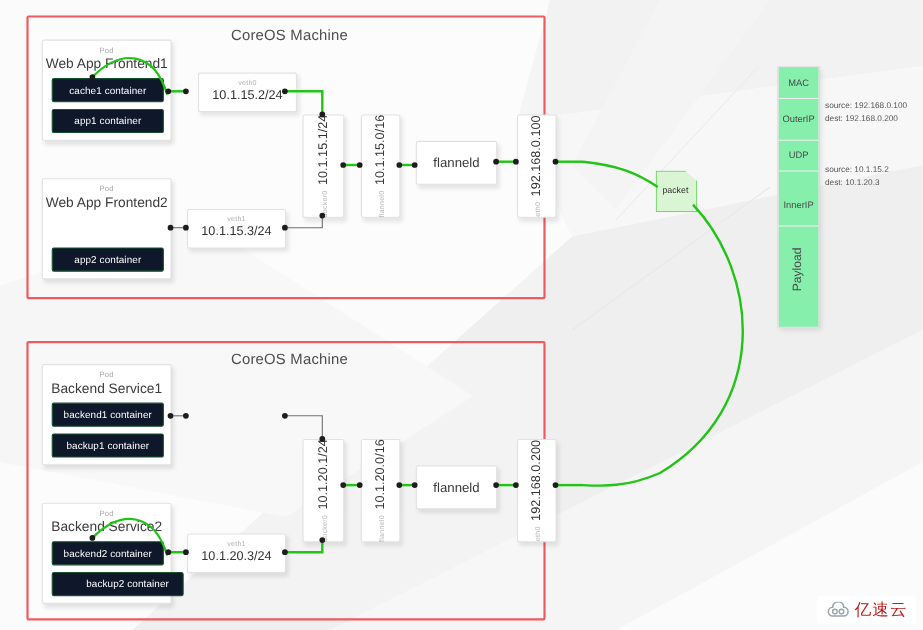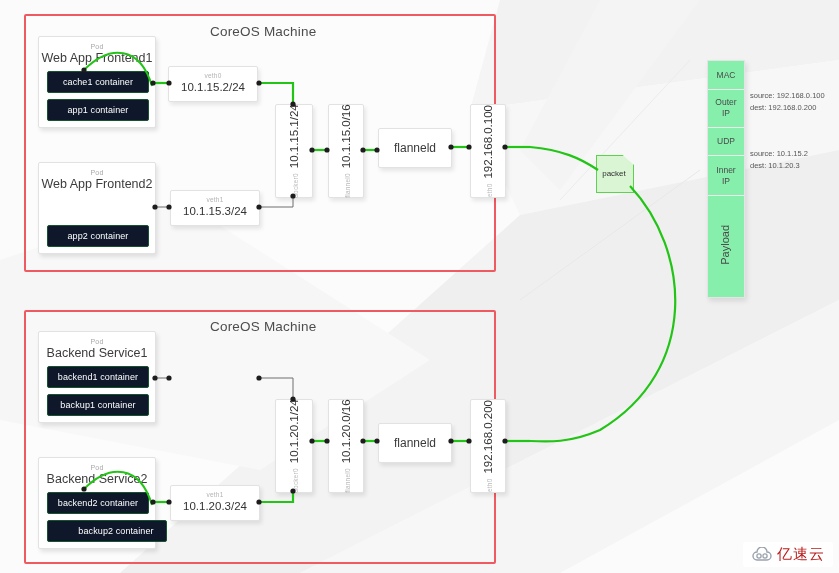--- a/index.html
+++ b/index.html
@@ -127,21 +127,21 @@
     <div class="ctr" style="left:8px;top:34px;width:100px;height:20px;">cache1 container</div>
     <div class="ctr" style="left:8px;top:62px;width:100px;height:20px;">app1 container</div>
   </div>
 
   <div class="pod" style="left:38px;top:162px;width:116px;height:90px;">
     <div class="pod-kind">Pod</div>
     <div class="pod-name">Web App Frontend2</div>
     <div class="ctr" style="left:8px;top:62px;width:100px;height:20px;">app2 container</div>
   </div>
 
-  <div class="node" style="left:168px;top:66px;width:88px;height:34px;">
+  <div class="node" style="left:180px;top:66px;width:88px;height:34px;">
     <div class="node-sub">veth0</div>
     <div class="node-ip">10.1.15.2/24</div>
   </div>
   <div class="node" style="left:170px;top:190px;width:88px;height:34px;">
     <div class="node-sub">veth1</div>
     <div class="node-ip">10.1.15.3/24</div>
   </div>
 
   <div class="vnode" style="left:275px;top:104px;width:36px;height:92px;">
     <div class="vnode-inner">
@@ -208,26 +208,26 @@
 
   <div class="vnode" style="left:470px;top:399px;width:34px;height:92px;">
     <div class="vnode-inner">
       <span class="vnode-sub">eth0</span>
       <span class="vnode-ip">192.168.0.200</span>
     </div>
   </div>
 
   <div class="stack" style="left:707px;top:60px;width:36px;height:236px;">
     <div class="stack-row" style="top:0;height:28px;">MAC</div>
-    <div class="stack-row" style="top:28px;height:38px;flex-direction:column;">
+    <div class="stack-row" style="top:28px;height:38px;flex-direction:row;">
       <span>Outer</span>
       <span>IP</span>
     </div>
     <div class="stack-row" style="top:66px;height:28px;">UDP</div>
-    <div class="stack-row" style="top:96px;height:38px;flex-direction:column;">
+    <div class="stack-row" style="top:106px;height:38px;flex-direction:row;">
       <span>Inner</span>
       <span>IP</span>
     </div>
     <div class="stack-row vert last" style="top:132px;height:104px;">
       <span>Payload</span>
     </div>
   </div>
 
   <div class="annot" style="left:750px;top:90px;">
     <div>source: 192.168.0.100</div>

